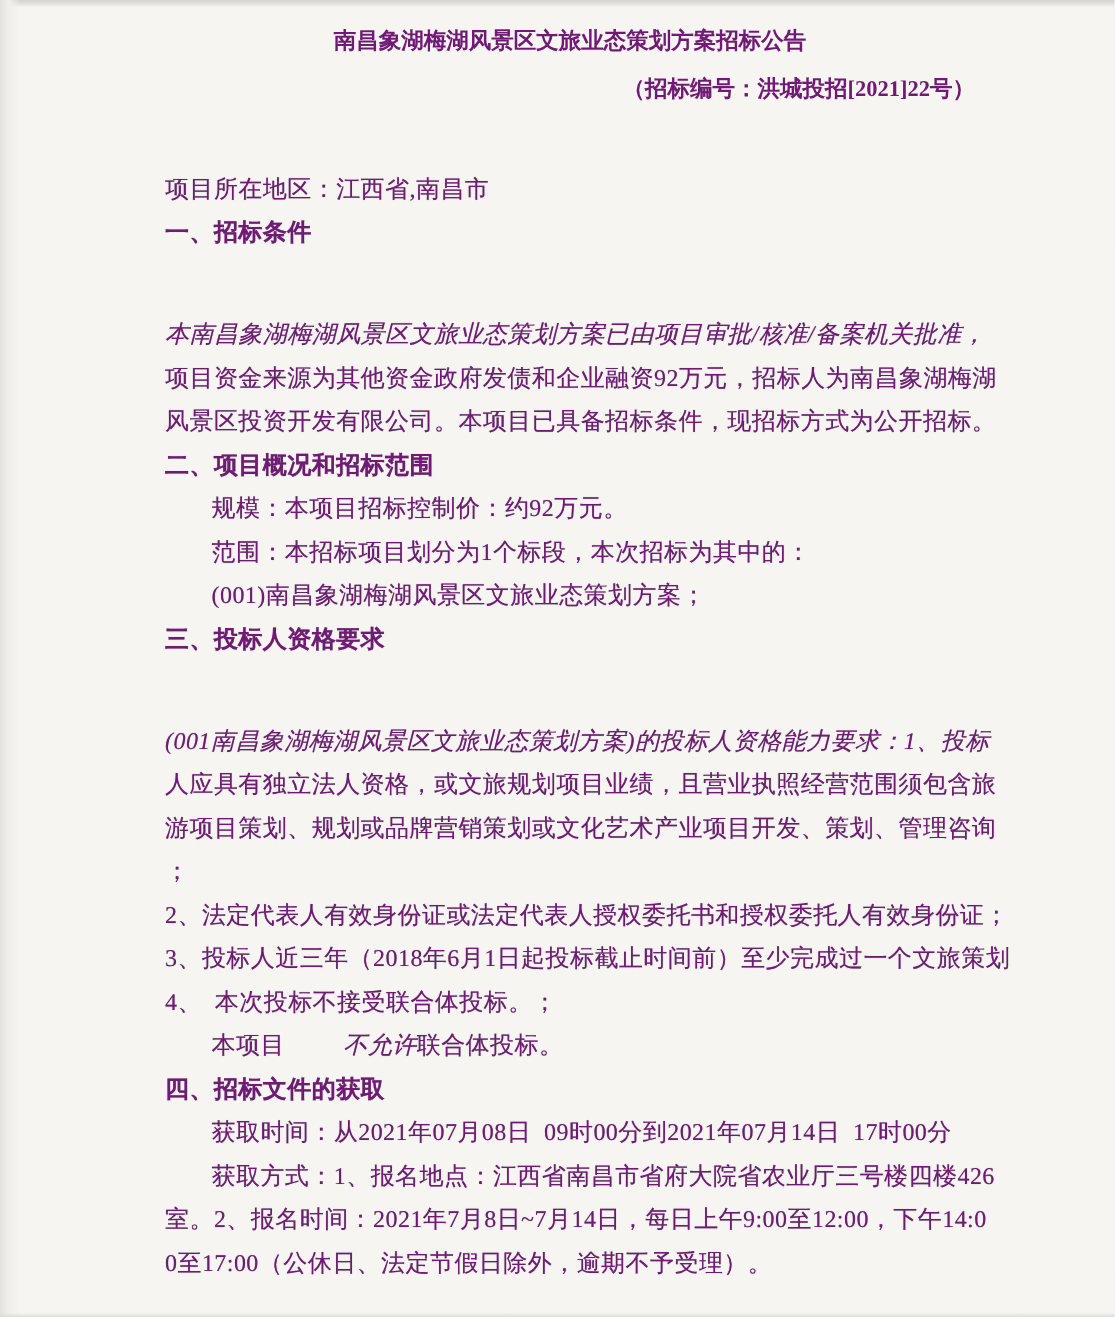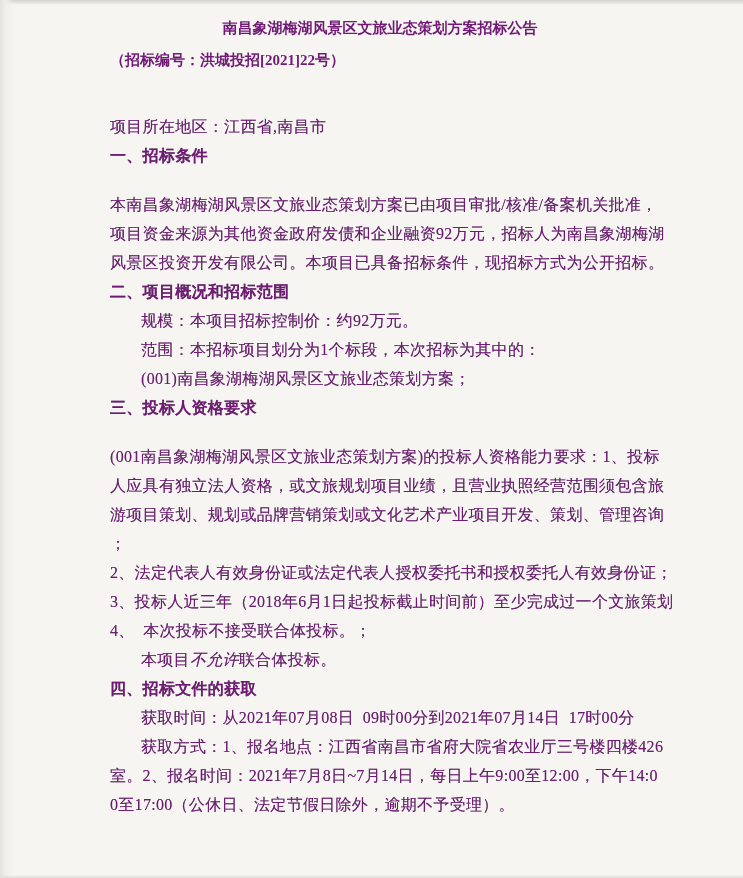--- a/index.html
+++ b/index.html
@@ -47,29 +47,29 @@
     height: 22px;
     line-height: 22px;
     text-align: center;
     font-weight: 700;
     font-size: 15px;
   }
   .subtitle {
     margin-top: 10px;
     height: 22px;
     line-height: 22px;
-    text-align: left;
+    text-align: right;
     font-weight: 600;
     font-size: 15px;
   }
   .first-body { margin-top: 41px; }
   .heading { font-weight: 700; }
-  .gap-lg { margin-top: 20px; }
+  .gap-lg { margin-top: 39px; font-style: italic; }
   .ind { padding-left: 31px; }
-  .it { font-style: italic; }
+  .it { font-style: italic; margin-left: 39px; }
 </style>
 </head>
 <body>
 
 <div class="page">
   <div class="scan-edge-top"></div>
   <div class="scan-edge-left"></div>
   <div class="scan-edge-bottom"></div>
 
   <div class="content">

